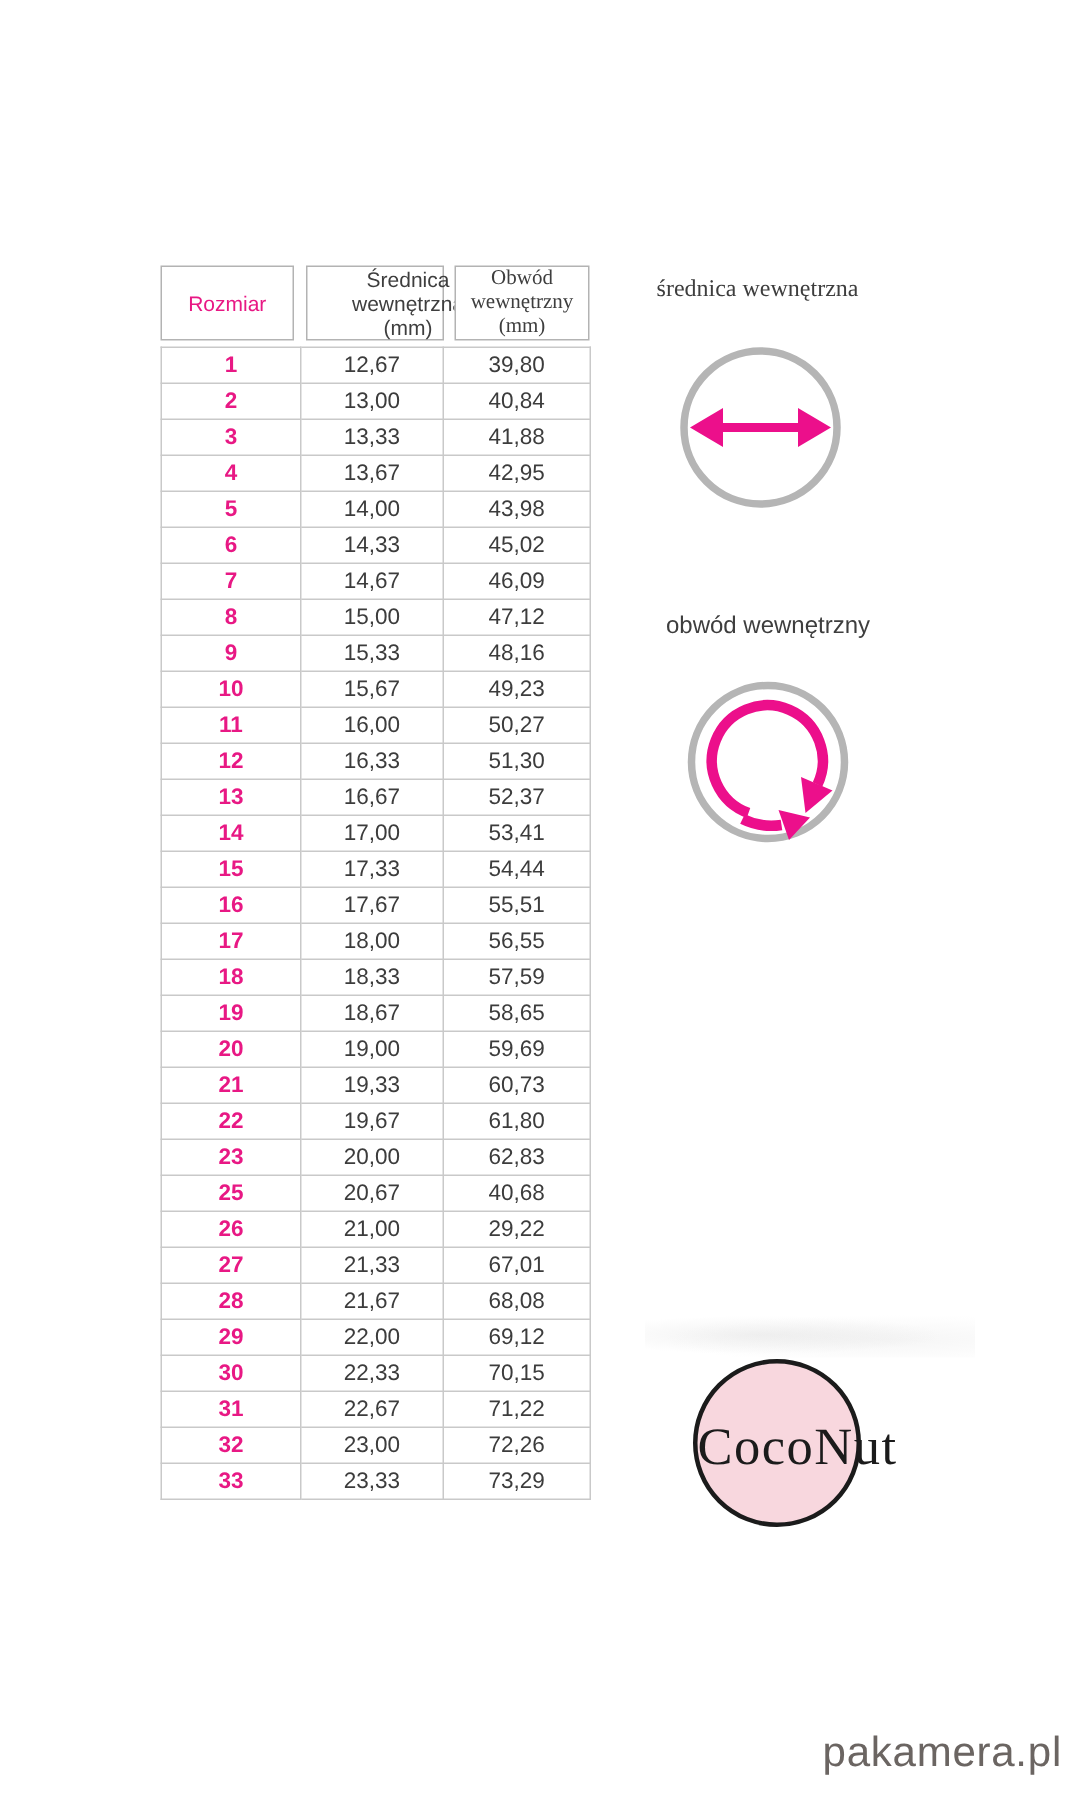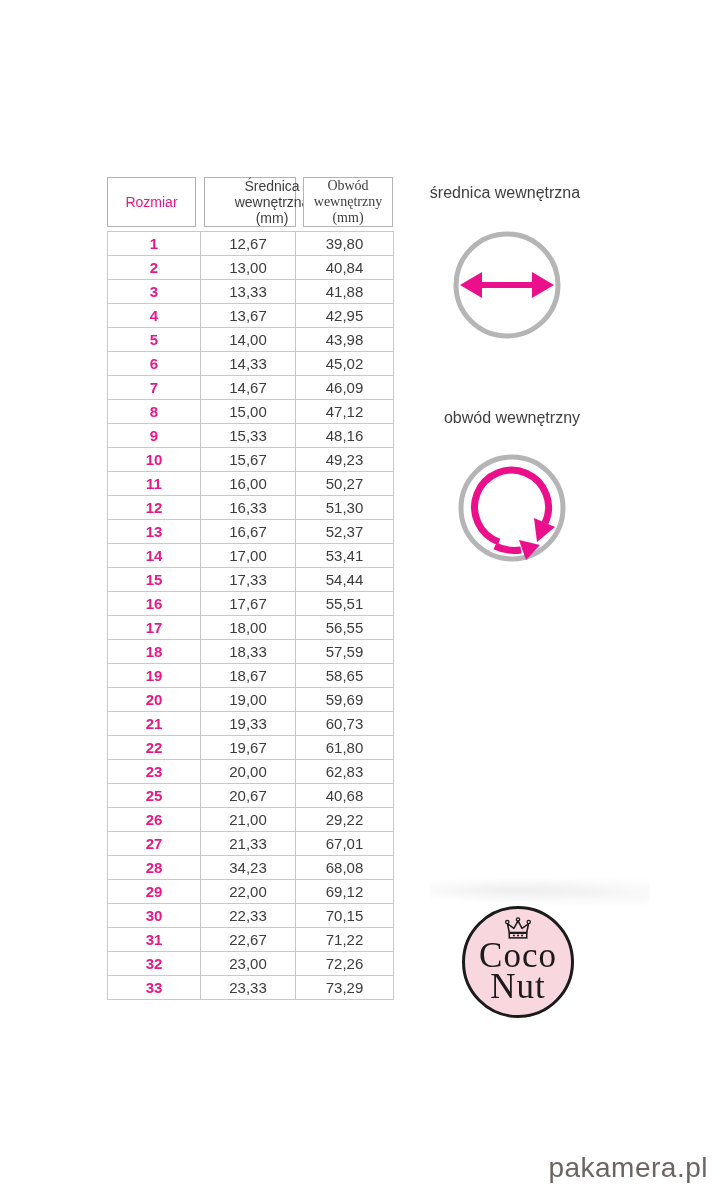--- a/index.html
+++ b/index.html
@@ -43,35 +43,35 @@
     padding:0;
   }
   table.size-table td.c-size{font-weight:bold;color:#e81884;}
 
   
   .fig-label{
     position:absolute;
     text-align:center;
     font-size:16px;line-height:21px;color:#3e3e3e;
   }
-  .fig-label.diam{left:425px;top:182px;width:160px;}
+  .fig-label.diam{left:425px;top:182px;width:160px;font-family:Liberation Serif, serif;}
   .fig-label.circ{left:432px;top:407px;width:160px;}
   .fig-svg{position:absolute;}
   .fig-svg.diam{left:452px;top:230px;}
   .fig-svg.circ{left:457px;top:450px;}
 
   
   .logo-circle{
     position:absolute;left:462px;top:906px;
     width:112px;height:112px;
     box-sizing:border-box;
     background:#f8d7de;
     border:3px solid #1b1b1b;
     border-radius:50%;
-    display:flex;flex-direction:column;align-items:center;justify-content:flex-start;
+    display:flex;flex-direction:row;align-items:center;justify-content:flex-start;
     padding-top:6px;
   }
   .logo-crown{margin-top:2px;}
   .logo-text{
     font-family:"Liberation Serif", serif;
     color:#1b1b1b;
     font-size:35px;line-height:33px;
     letter-spacing:1px;
     text-align:center;
     margin-top:-2px;
@@ -236,21 +236,21 @@
             <td>21,00</td>
             <td>29,22</td>
           </tr>
           <tr>
             <td class="c-size">27</td>
             <td>21,33</td>
             <td>67,01</td>
           </tr>
           <tr>
             <td class="c-size">28</td>
-            <td>34,23</td>
+            <td>21,67</td>
             <td>68,08</td>
           </tr>
           <tr>
             <td class="c-size">29</td>
             <td>22,00</td>
             <td>69,12</td>
           </tr>
           <tr>
             <td class="c-size">30</td>
             <td>22,33</td>

